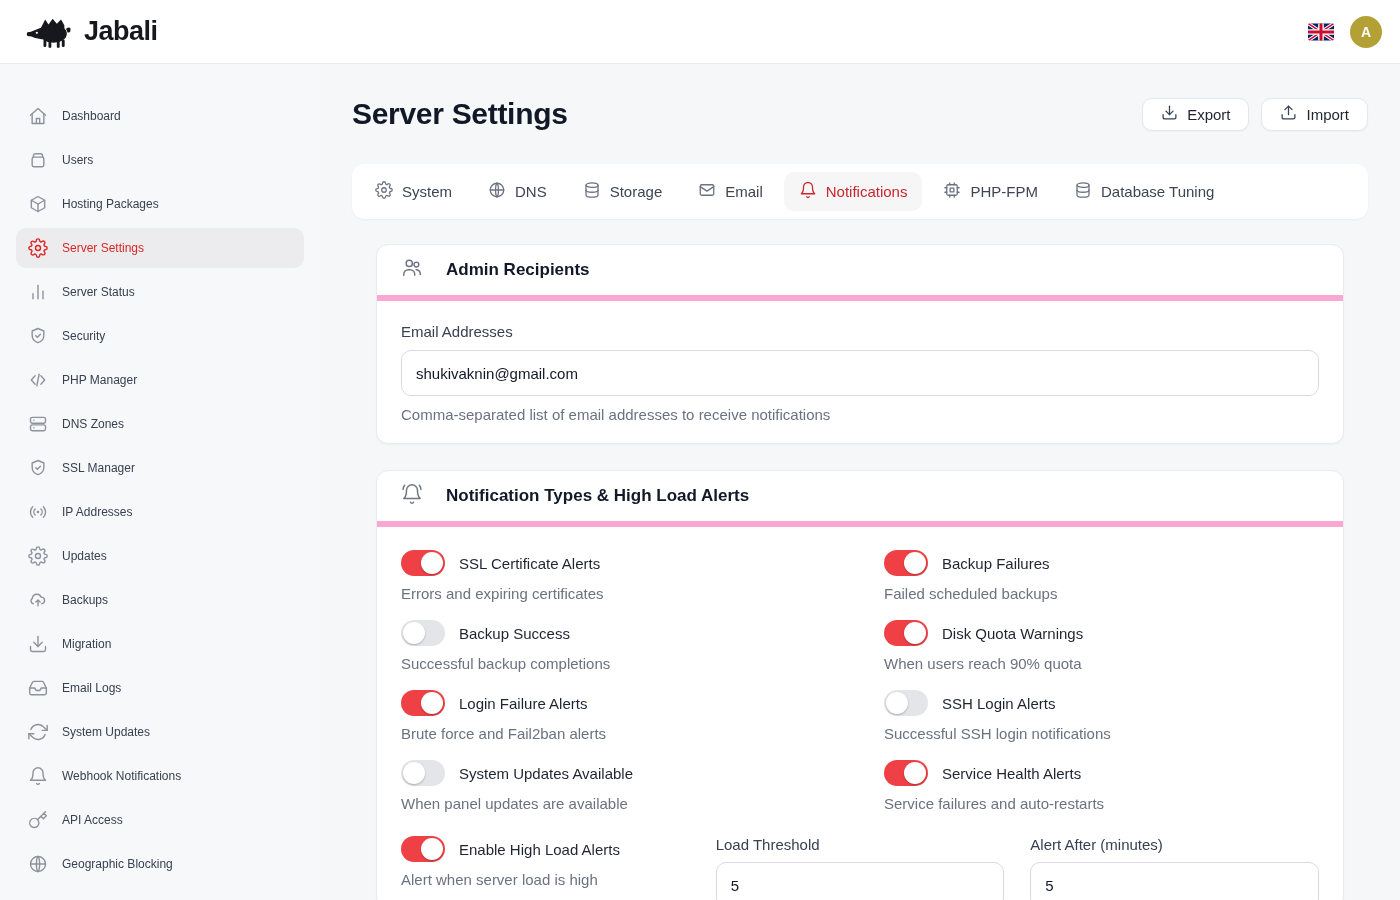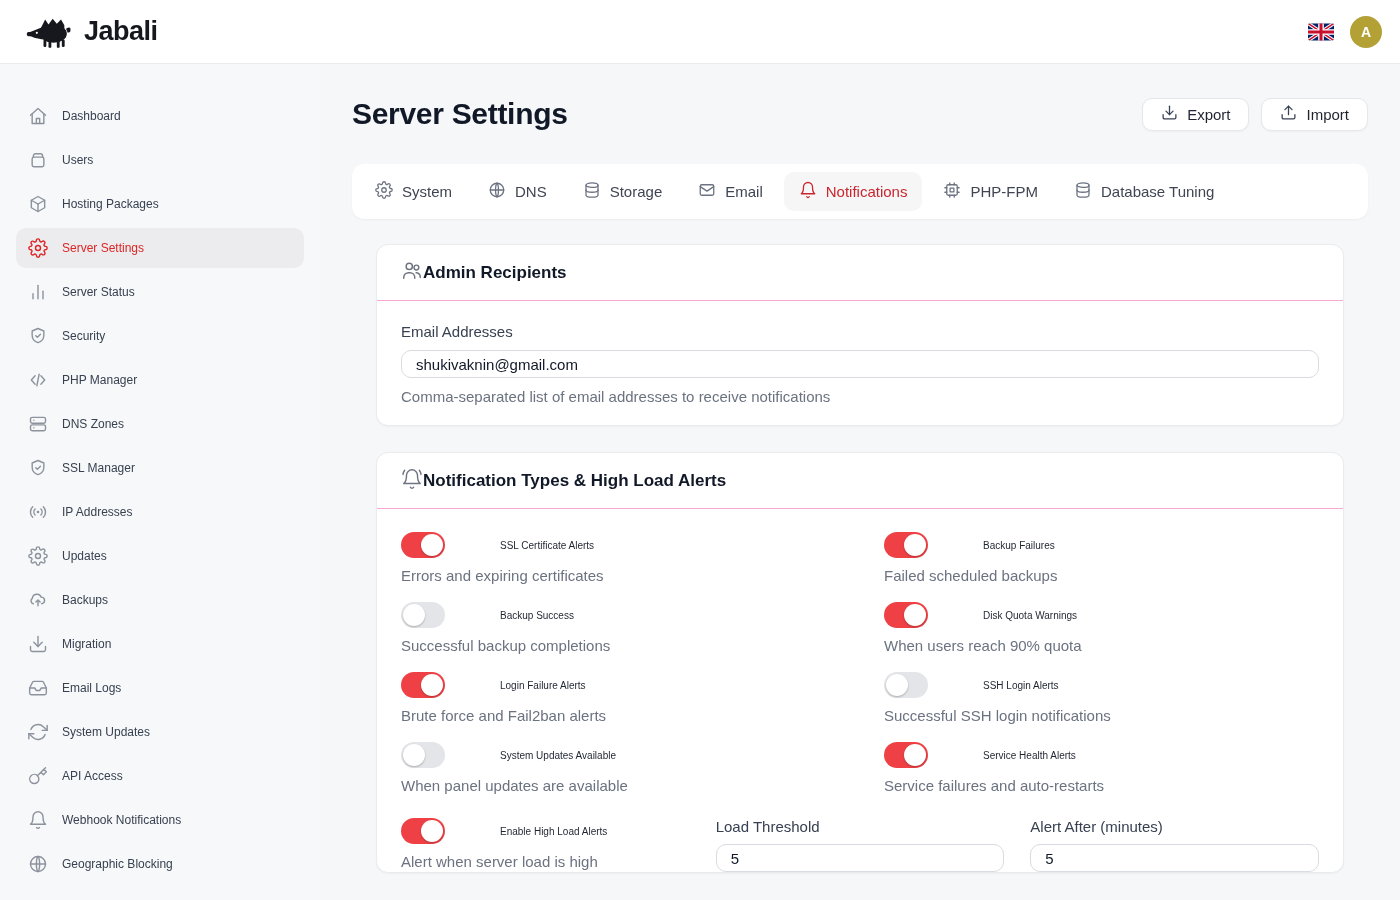--- a/index.html
+++ b/index.html
@@ -66,29 +66,29 @@
   .tab svg { width:18px; height:18px; color:#6b7280; }
   .tab.active { background:#f6f6f7; color:#c9252d; font-weight:500; }
   .tab.active svg { color:#c9252d; }
   
   .cards { padding:25px 24px 0; display:flex; flex-direction:column; gap:26px; }
   .card {
     background:#fff; border:1px solid #e9ebee; border-radius:12px;
     box-shadow:0 1px 2px rgba(16,24,40,.04); overflow:hidden;
   }
   .card-head {
-    height:56px; display:flex; align-items:center; gap:0;
-    padding:0 24px; border-bottom:1px solid #f9a8d4;text-align:right;
+    height:56px; display:flex; align-items:center; gap:23px;
+    padding:0 24px; border-bottom:6px solid #f9a8d4;text-align:right;
   }
   .card-head svg { width:22px; height:22px; color:#6f7580; }
   .card-title { font-size:17px; font-weight:700; color:#111827; }
   .card-body { padding:22px 24px 20px; }
   .field-label { font-size:15px; color:#374151; margin-bottom:10px; }
   .text-input {
-    width:100%; height:28px; border:1px solid #d8dbe0; border-radius:10px;
+    width:100%; height:46px; border:1px solid #d8dbe0; border-radius:10px;
     padding:0 14px; font-size:15px; color:#111827; background:#fff;
     font-family:inherit; outline:none;
   }
   .field-help { font-size:15px; color:#6b7280; margin-top:10px; }
   
   .toggle-grid {
     display:grid; grid-template-columns:1fr 1fr;
     column-gap:48px; row-gap:18px; padding:23px 24px 0;
   }
   .toggle-top { display:flex; align-items:center; gap:14px; }
@@ -96,21 +96,21 @@
     width:44px; height:26px; border-radius:13px; background:#e3e5e8;
     border:none; position:relative; cursor:pointer; flex:none; padding:0;
   }
   .toggle .knob {
     position:absolute; top:2px; left:2px; width:22px; height:22px;
     border-radius:50%; background:#fff; box-shadow:0 1px 2px rgba(0,0,0,.25);
     transition:left .15s;
   }
   .toggle.on { background:#ef4145; }
   .toggle.on .knob { left:20px; }
-  .toggle-label { font-size:10px; color:#1f2430;margin-left:41px; }
+  .toggle-label { font-size:15px; color:#1f2430; }
   .toggle-desc { font-size:15px; color:#6b7280; margin-top:9px; }
   
   .high-load {
     grid-column:1/-1; display:grid; grid-template-columns:1fr 1fr 1fr;
     column-gap:26px; margin-top:6px;
   }
   .hl-field .field-label { margin-bottom:9px; }
 </style>
 </head>
 <body>
@@ -272,30 +272,30 @@
     <span class="side-icon"><svg viewBox="0 0 24 24" fill="none" stroke="currentColor" stroke-width="1.7" stroke-linecap="round" stroke-linejoin="round">
           <path d="M23 4v6h-6"></path>
           <path d="M1 20v-6h6"></path>
           <path d="M3.51 9a9 9 0 0 1 14.85-3.36L23 10"></path>
           <path d="M20.49 15a9 9 0 0 1-14.85 3.36L1 14"></path>
         </svg></span>
     <span class="side-label">System Updates</span>
   </div>
     <div class="side-item">
     <span class="side-icon"><svg viewBox="0 0 24 24" fill="none" stroke="currentColor" stroke-width="1.7" stroke-linecap="round" stroke-linejoin="round">
-          <path d="M21 2l-2 2m-7.61 7.61a5.5 5.5 0 1 1-7.778 7.778 5.5 5.5 0 0 1 7.777-7.777zm0 0L15.5 7.5m0 0l3 3L22 7l-3-3m-3.5 3.5L19 4"></path>
-        </svg></span>
-    <span class="side-label">API Access</span>
-  </div>
-    <div class="side-item">
-    <span class="side-icon"><svg viewBox="0 0 24 24" fill="none" stroke="currentColor" stroke-width="1.7" stroke-linecap="round" stroke-linejoin="round">
           <path d="M18 8A6 6 0 0 0 6 8c0 7-3 9-3 9h18s-3-2-3-9"></path>
           <path d="M13.73 21a2 2 0 0 1-3.46 0"></path>
         </svg></span>
     <span class="side-label">Webhook Notifications</span>
+  </div>
+    <div class="side-item">
+    <span class="side-icon"><svg viewBox="0 0 24 24" fill="none" stroke="currentColor" stroke-width="1.7" stroke-linecap="round" stroke-linejoin="round">
+          <path d="M21 2l-2 2m-7.61 7.61a5.5 5.5 0 1 1-7.778 7.778 5.5 5.5 0 0 1 7.777-7.777zm0 0L15.5 7.5m0 0l3 3L22 7l-3-3m-3.5 3.5L19 4"></path>
+        </svg></span>
+    <span class="side-label">API Access</span>
   </div>
     <div class="side-item">
     <span class="side-icon"><svg viewBox="0 0 24 24" fill="none" stroke="currentColor" stroke-width="1.7" stroke-linecap="round" stroke-linejoin="round">
           <circle cx="12" cy="12" r="9"></circle>
           <path d="M3 12h18"></path>
           <path d="M12 3c2.6 2.6 2.6 15.4 0 18"></path>
           <path d="M12 3c-2.6 2.6-2.6 15.4 0 18"></path>
         </svg></span>
     <span class="side-label">Geographic Blocking</span>
   </div>

